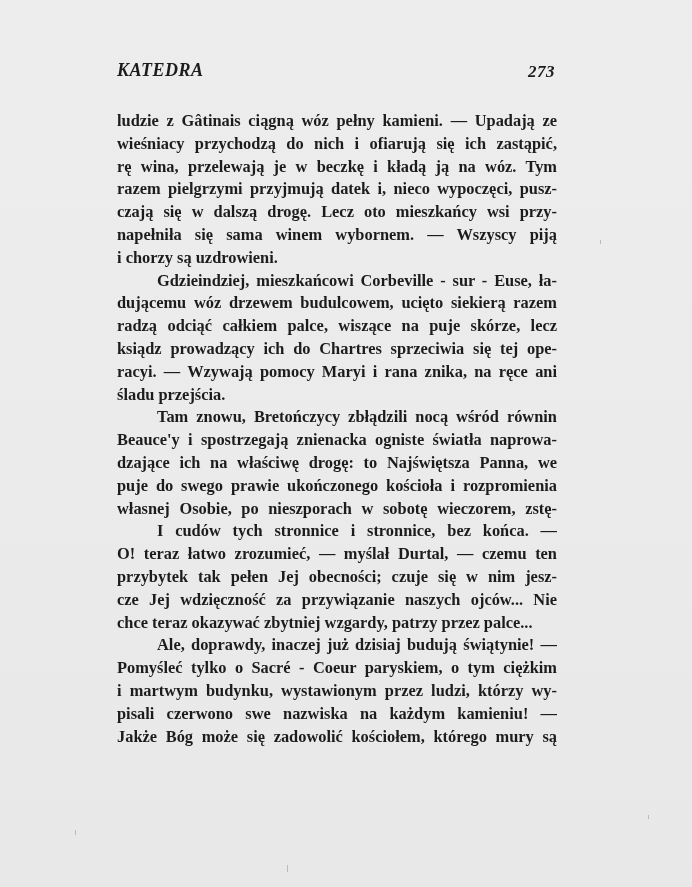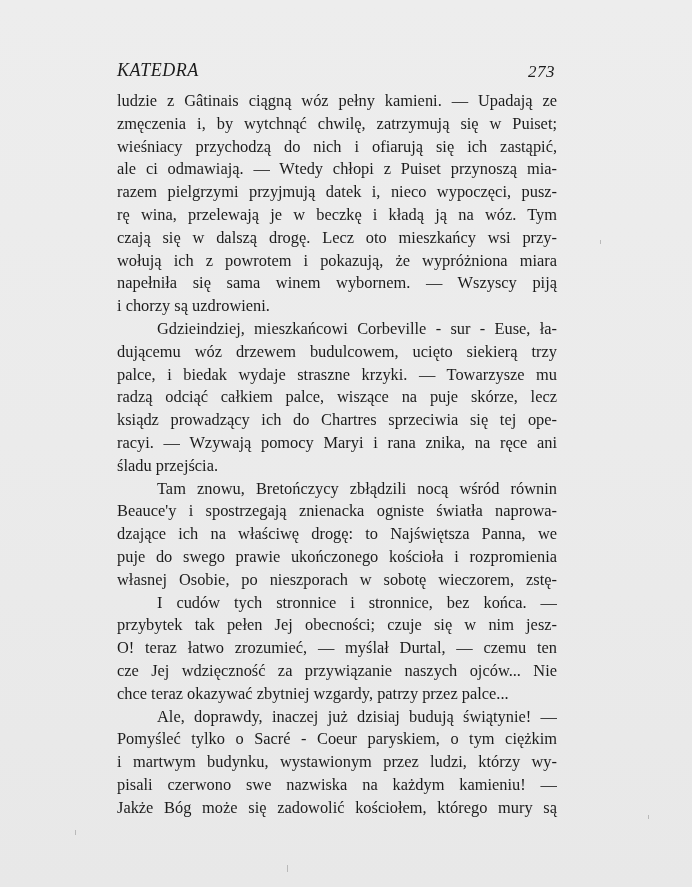--- a/index.html
+++ b/index.html
@@ -14,41 +14,42 @@
       background: linear-gradient(180deg, #ededed 0%, #ebebeb 50%, #e8e8e8 100%);
       position: relative;
       font-family: "Liberation Serif", "DejaVu Serif", serif;
       color: #1c1c1c;
     }
     .page {
       position: absolute;
       left: 117px;
       top: 58px;
       width: 440px;
+      font-weight: bold;
     }
     .running-head {
       position: relative;
       height: 28px;
       font-style: italic;
       font-size: 18px;
       letter-spacing: 0.5px;
     }
     .running-head .title {
       position: absolute;
       left: 0;
       top: 2px;
     }
     .running-head .folio {
       position: absolute;
       right: 2px;
       top: 4px;
       font-size: 17px;
     }
     .body-text {
-      margin-top: 4px;
+      margin-top: 24px;
     }
     .line {
       display: block;
       height: 22.8px;
       line-height: 22.8px;
       font-size: 16.4px;
       white-space: nowrap;
       text-align: justify;
       text-align-last: justify;
     }
@@ -68,44 +69,40 @@
 </head>
 <body>
 
 <div class="page">
   <div class="running-head">
     <span class="title">KATEDRA</span>
     <span class="folio">273</span>
   </div>
   <div class="body-text" id="body-text">
       <span class="line">ludzie z Gâtinais ciągną wóz pełny kamieni. — Upadają ze</span>
-      <span class="line">zmęczenia i, by wytchnąć chwilę, zatrzymują się w Puiset;</span>
       <span class="line">wieśniacy przychodzą do nich i ofiarują się ich zastąpić,</span>
-      <span class="line">ale ci odmawiają. — Wtedy chłopi z Puiset przynoszą mia-</span>
+      <span class="line">rę wina, przelewają je w beczkę i kładą ją na wóz. Tym</span>
       <span class="line">razem pielgrzymi przyjmują datek i, nieco wypoczęci, pusz-</span>
-      <span class="line">rę wina, przelewają je w beczkę i kładą ją na wóz. Tym</span>
       <span class="line">czają się w dalszą drogę.  Lecz oto mieszkańcy wsi przy-</span>
-      <span class="line">wołują ich z powrotem i pokazują, że wypróżniona miara</span>
       <span class="line">napełniła się sama winem wybornem. — Wszyscy piją</span>
       <span class="line last">i chorzy są uzdrowieni.</span>
       <span class="line indent">Gdzieindziej, mieszkańcowi Corbeville - sur - Euse, ła-</span>
-      <span class="line">dującemu wóz drzewem budulcowem, ucięto siekierą trzy</span>
-      <span class="line">palce, i biedak wydaje straszne krzyki. — Towarzysze mu</span>
+      <span class="line">dującemu wóz drzewem budulcowem, ucięto siekierą razem</span>
       <span class="line">radzą odciąć całkiem palce, wiszące na puje skórze, lecz</span>
       <span class="line">ksiądz prowadzący ich do Chartres sprzeciwia się tej ope-</span>
       <span class="line">racyi. — Wzywają pomocy Maryi i rana znika, na ręce ani</span>
       <span class="line last">śladu przejścia.</span>
       <span class="line indent">Tam znowu, Bretończycy zbłądzili nocą wśród równin</span>
       <span class="line">Beauce'y i spostrzegają znienacka ogniste światła naprowa-</span>
       <span class="line">dzające ich na właściwę drogę: to Najświętsza Panna, we</span>
       <span class="line">puje do swego prawie ukończonego kościoła i rozpromienia</span>
       <span class="line">własnej Osobie, po nieszporach w sobotę wieczorem, zstę-</span>
       <span class="line indent">I cudów tych stronnice i stronnice, bez końca. —</span>
+      <span class="line">O! teraz łatwo zrozumieć, — myślał Durtal, — czemu ten</span>
       <span class="line">przybytek tak pełen Jej obecności; czuje się w nim jesz-</span>
-      <span class="line">O! teraz łatwo zrozumieć, — myślał Durtal, — czemu ten</span>
       <span class="line">cze Jej wdzięczność za przywiązanie naszych ojców... Nie</span>
       <span class="line last">chce teraz okazywać zbytniej wzgardy, patrzy przez palce...</span>
       <span class="line indent">Ale, doprawdy, inaczej już dzisiaj budują świątynie! —</span>
       <span class="line">Pomyśleć tylko o Sacré - Coeur paryskiem, o tym ciężkim</span>
       <span class="line">i martwym budynku, wystawionym przez ludzi, którzy wy-</span>
       <span class="line">pisali czerwono swe nazwiska na każdym kamieniu! —</span>
       <span class="line">Jakże Bóg może się zadowolić kościołem, którego mury są</span>
     </div>
 </div>
 

